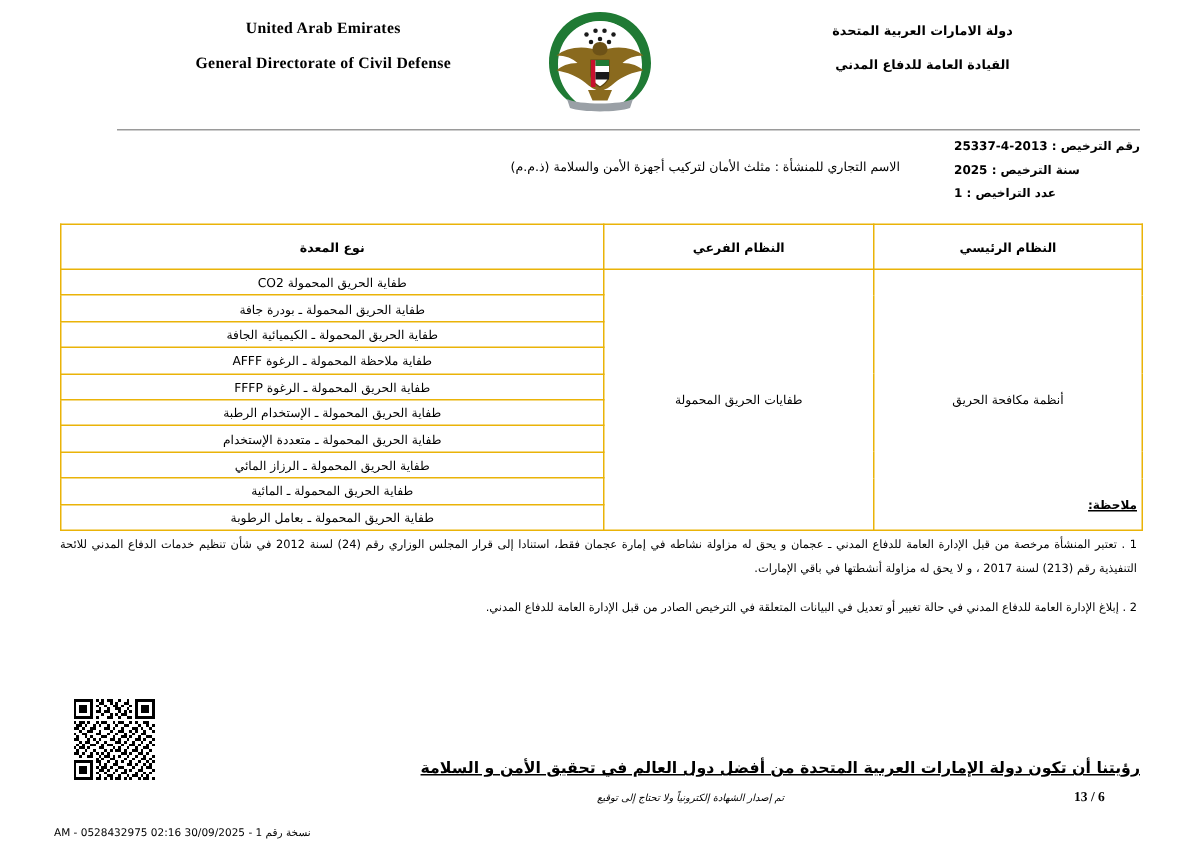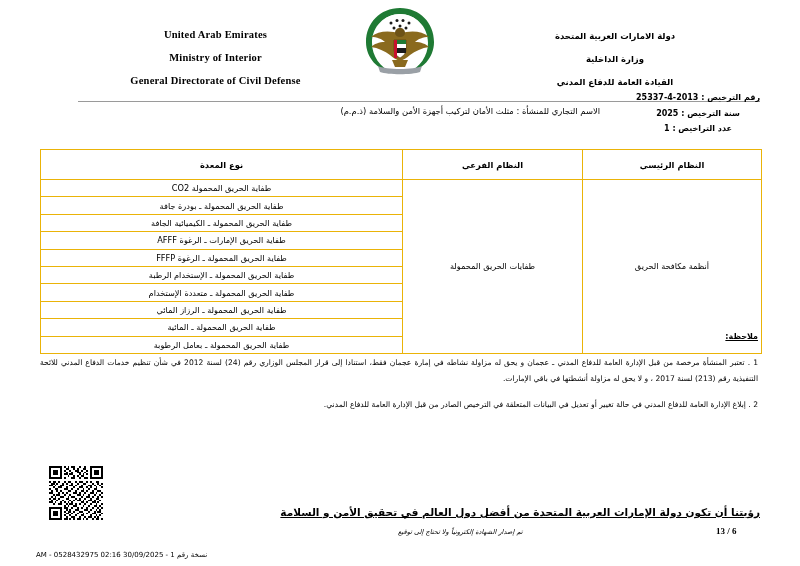--- a/index.html
+++ b/index.html
@@ -13,21 +13,21 @@
     height: 566px;
     font-family: "Liberation Serif", "DejaVu Serif", serif;
     color: #000000;
     position: relative;
     overflow: hidden;
   }
 
   
   .letterhead {
     position: absolute;
-    top: 15px;
+    top: 0;
     left: 0;
     width: 800px;
     height: 86px;
   }
   .lh-en {
     position: absolute;
     left: 78px;
     top: 8px;
     width: 275px;
     text-align: center;
@@ -66,21 +66,21 @@
     width: 84px;
     height: 74px;
   }
 
   
   .meta-block {
     position: absolute;
     right: 40px;
     top: 90px;
     direction: rtl;
-    text-align: center;
+    text-align: left;
     font-family: "DejaVu Sans", "Liberation Sans", sans-serif;
     font-weight: bold;
     font-size: 8px;
     line-height: 15.5px;
   }
   .meta-block div { white-space: nowrap; }
   .trade-name {
     position: absolute;
     right: 200px;
     top: 105.5px;
@@ -195,26 +195,24 @@
     font-weight: bold;
     font-size: 9px;
   }
 </style>
 </head>
 <body>
 
 <div class="letterhead">
   <div class="lh-en">
     <div>United Arab Emirates</div>
-    <div>Ministry of Interior</div>
     <div>General Directorate of Civil Defense</div>
   </div>
   <div class="lh-ar">
     <div>دولة الامارات العربية المتحدة</div>
-    <div>وزارة الداخلية</div>
     <div>القيادة العامة للدفاع المدني</div>
   </div>
   <div class="lh-line"></div>
 </div>
 
 <div class="emblem">
   <svg viewBox="0 0 84 74" width="84" height="74" aria-hidden="true">
 
     <path d="M42 4 C22 4 8 19 8 38 C8 54 20 66 34 69 C22 63 14 52 14 39 C14 22 27 10 42 10 C57 10 70 22 70 39 C70 52 62 63 50 69 C64 66 76 54 76 38 C76 19 62 4 42 4 Z" fill="#1f7a34"></path>
 
@@ -268,21 +266,21 @@
       <td class="col-sub merged-cell" rowspan="10">طفايات الحريق المحمولة</td>
       <td class="col-equip">طفاية الحريق المحمولة CO2</td>
     </tr>
     <tr>
       <td class="col-equip">طفاية الحريق المحمولة ـ بودرة جافة</td>
     </tr>
     <tr>
       <td class="col-equip">طفاية الحريق المحمولة ـ الكيميائية الجافة</td>
     </tr>
     <tr>
-      <td class="col-equip">طفاية الحريق الإمارات ـ الرغوة AFFF</td>
+      <td class="col-equip">طفاية ملاحظة المحمولة ـ الرغوة AFFF</td>
     </tr>
     <tr>
       <td class="col-equip">طفاية الحريق المحمولة ـ الرغوة FFFP</td>
     </tr>
     <tr>
       <td class="col-equip">طفاية الحريق المحمولة ـ الإستخدام الرطبة</td>
     </tr>
     <tr>
       <td class="col-equip">طفاية الحريق المحمولة ـ متعددة الإستخدام</td>
     </tr>

